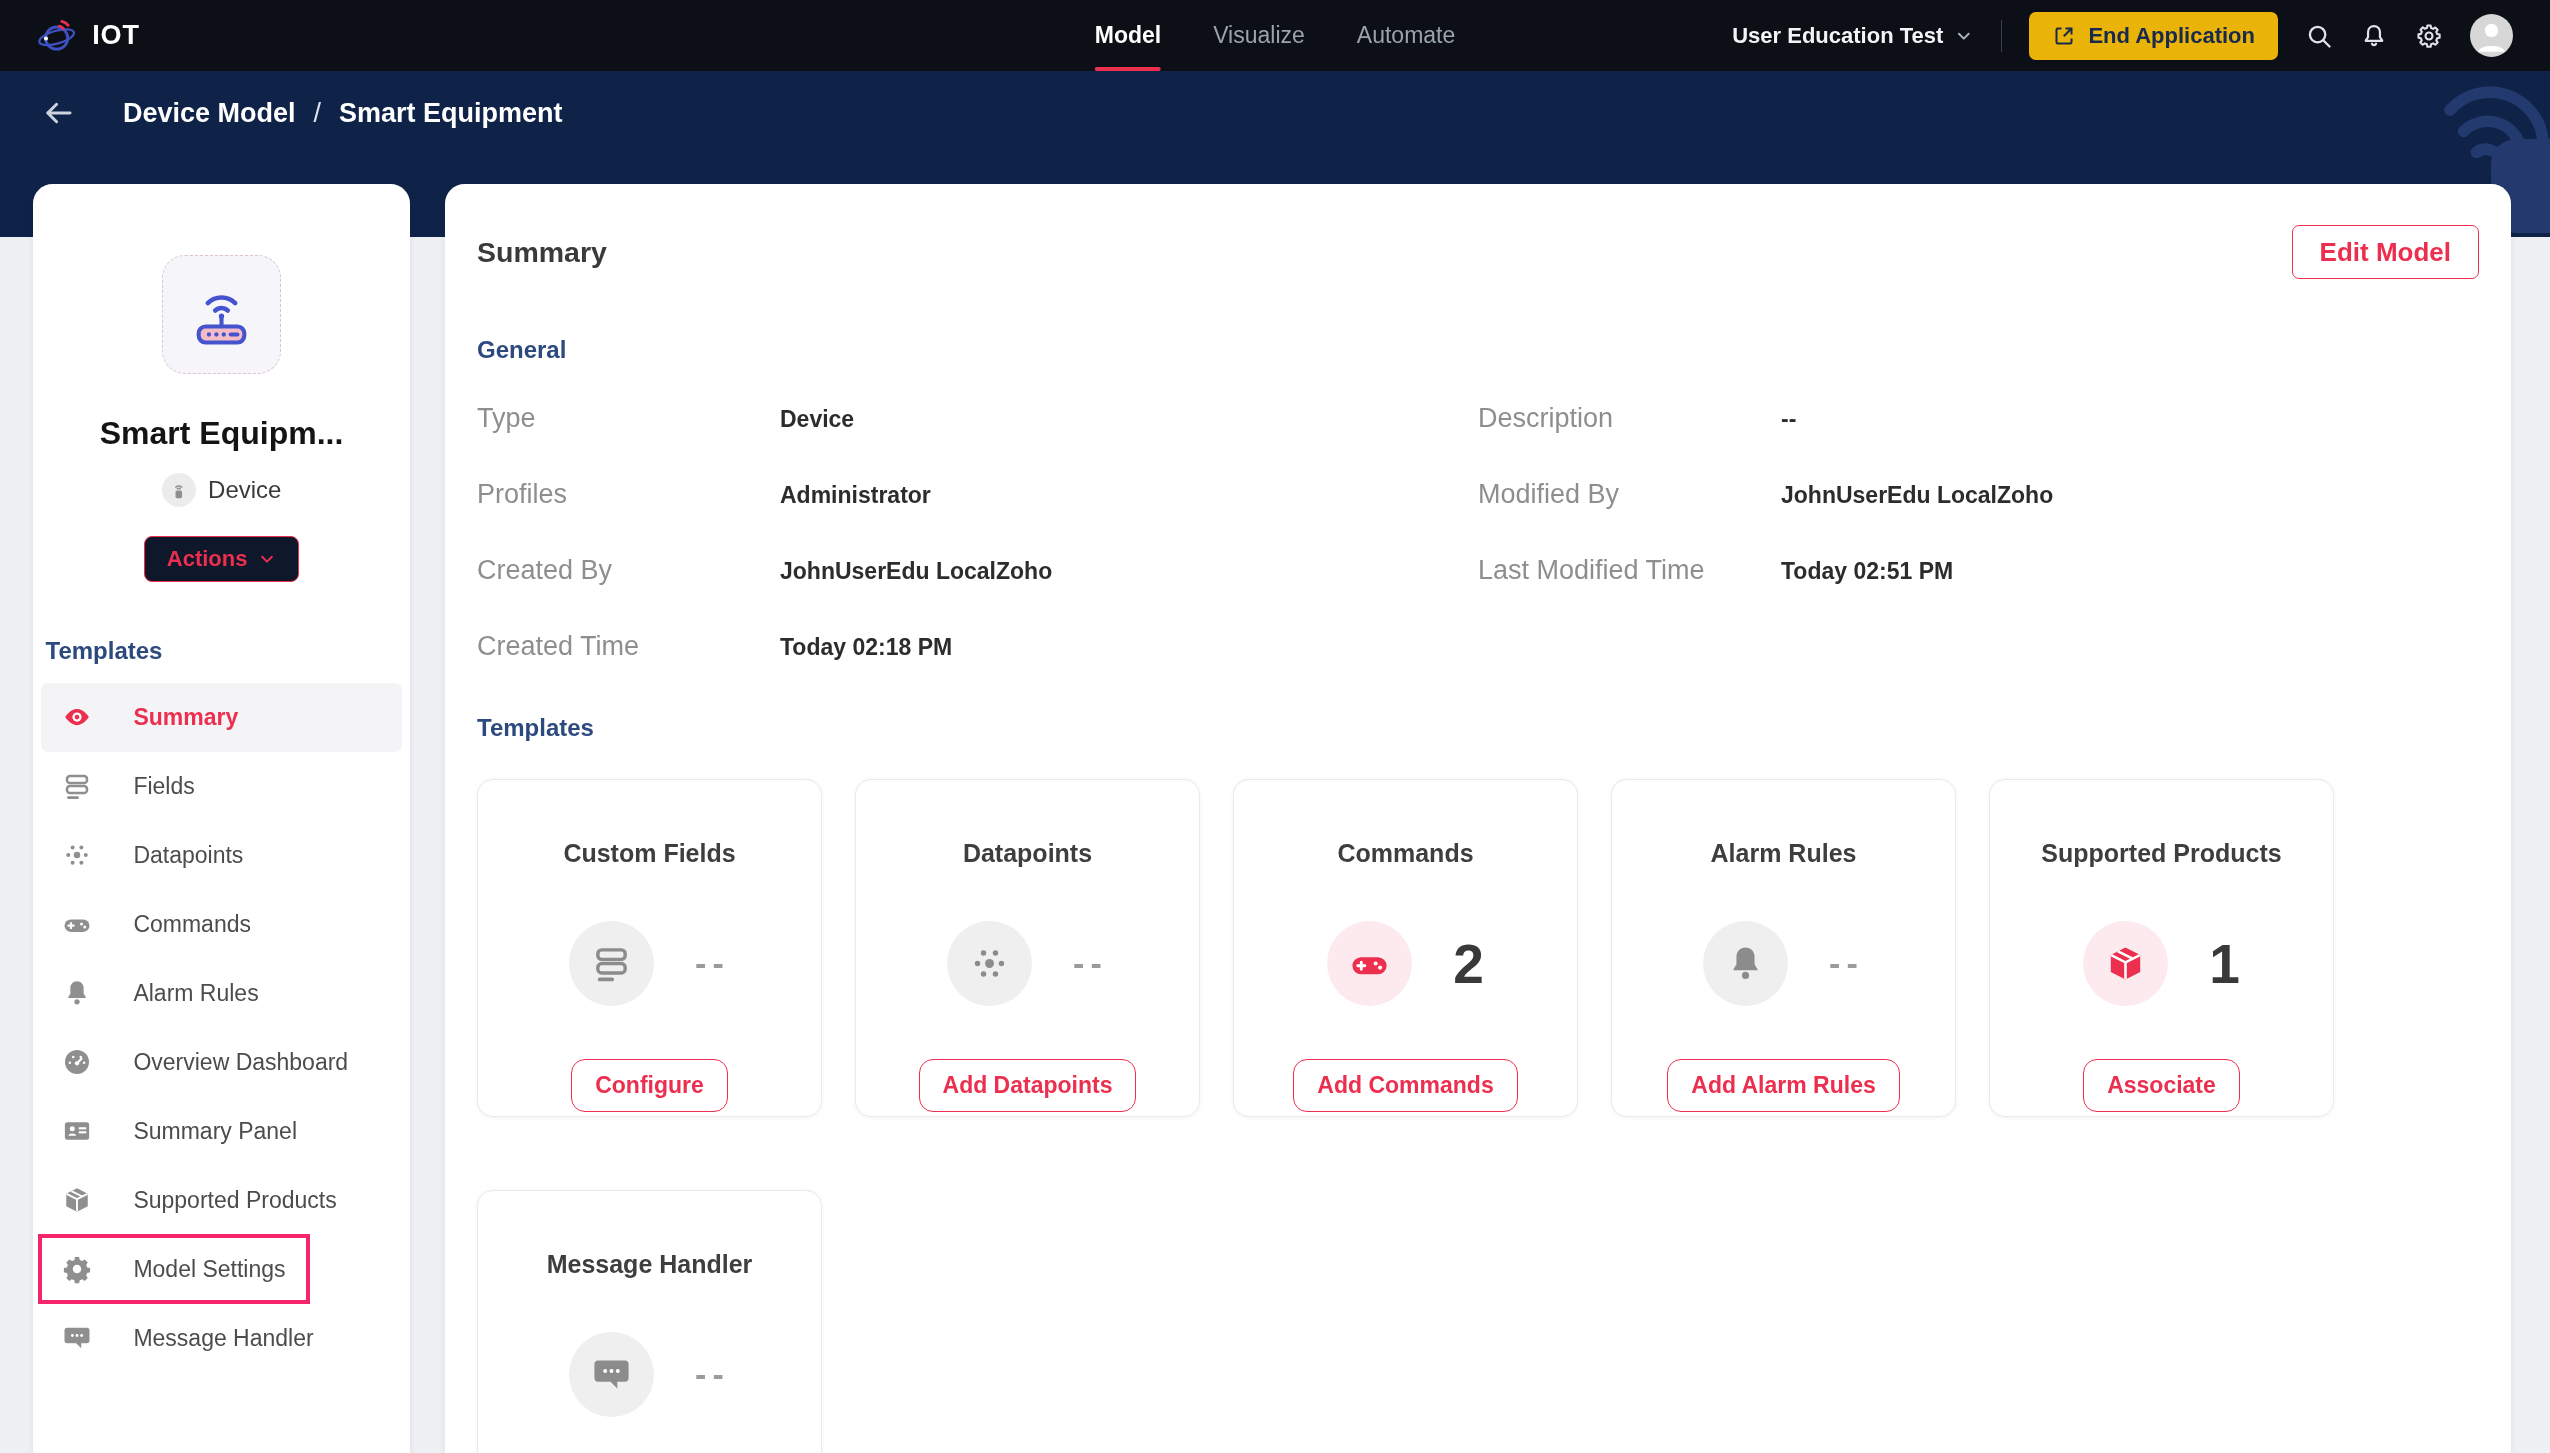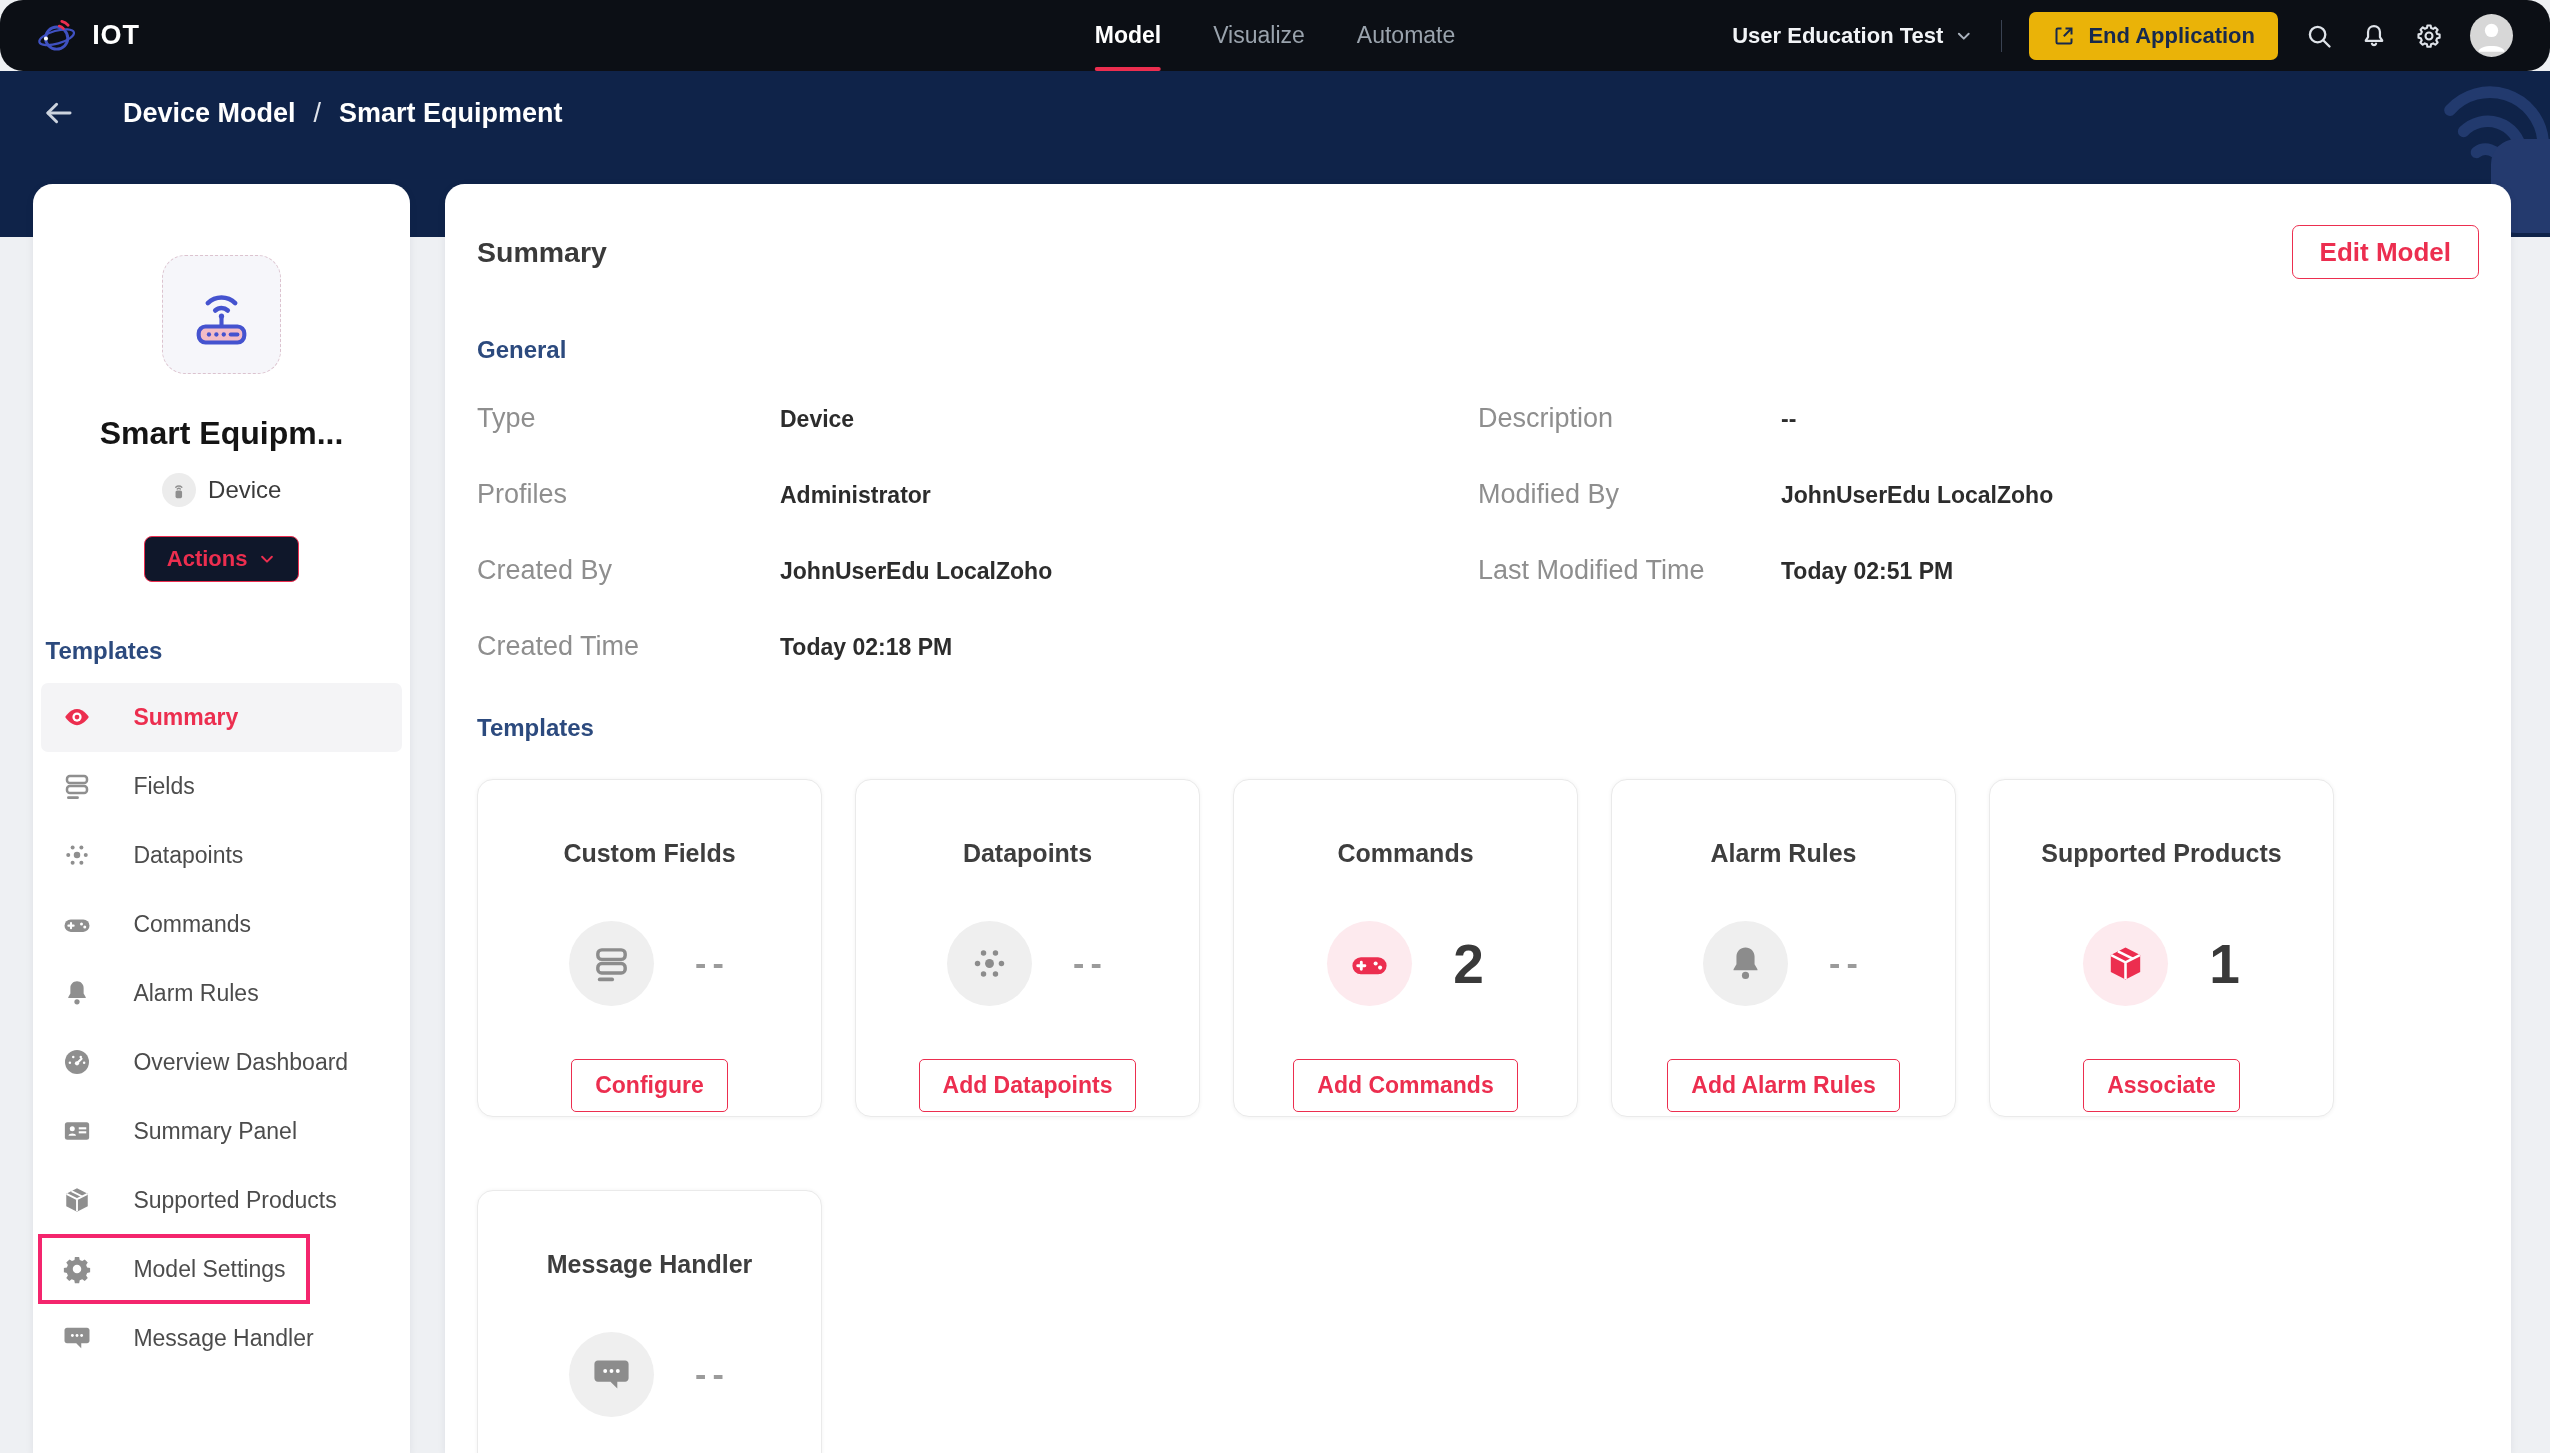--- a/index.html
+++ b/index.html
@@ -10,21 +10,20 @@
     overflow:hidden;
     position:relative;
   }
   .icon svg { display:block; width:100%; height:100%; }
 
   
   .topbar {
     position:absolute; left:0; top:0; width:2550px; height:71px;
     background:#0c0f15; display:flex; align-items:center; padding:0 37px;
     z-index:10;
-    border-radius:23px;
   }
   .logo { display:flex; align-items:center; gap:14.2px; }
   .logo .icon { width:41px; height:41px; }
   .logo-text { color:#fff; font-size:27px; font-weight:700; letter-spacing:0.9px; }
   .tabs {
     position:absolute; left:50%; transform:translateX(-50%);
     display:flex; gap:52px; height:71px;
   }
   .tab { position:relative; display:flex; align-items:center; height:71px;
     font-size:23px; color:#9aa3ad; cursor:pointer; }
@@ -112,21 +111,21 @@
     padding-top:59px; }
   .card-title { font-size:25px; font-weight:600; color:#3e3e3e; }
   .card-mid { margin-top:53px; display:flex; align-items:center; gap:41px; }
   .card-circle { width:85px; height:85px; border-radius:50%; background:#efefef;
     display:flex; align-items:center; justify-content:center; }
   .card-circle.accent { background:#fdeaee; }
   .card-circle .icon { width:41px; height:41px; color:#8c8c8c; }
   .card-circle.accent .icon { color:var(--accent); }
   .card-value.dash { font-size:34px; font-weight:800; color:#9b9b9b; letter-spacing:6.2px; }
   .card-value.num { font-size:55px; font-weight:700; color:#393939; }
-  .card-btn { margin-top:53px; border:1.8px solid var(--accent); background:#fff; border-radius:5px;
+  .card-btn { margin-top:53px; border:1.8px solid var(--accent); background:#fff; border-radius:14px;
     padding:11.6px 23px; font-size:23px; font-weight:700; color:var(--accent);
     cursor:pointer; font-family:inherit; }
 </style>
 </head>
 <body>
 
 <div class="topbar">
   <div class="logo">
     <span class="icon">
       <svg viewBox="0 0 48 48">

